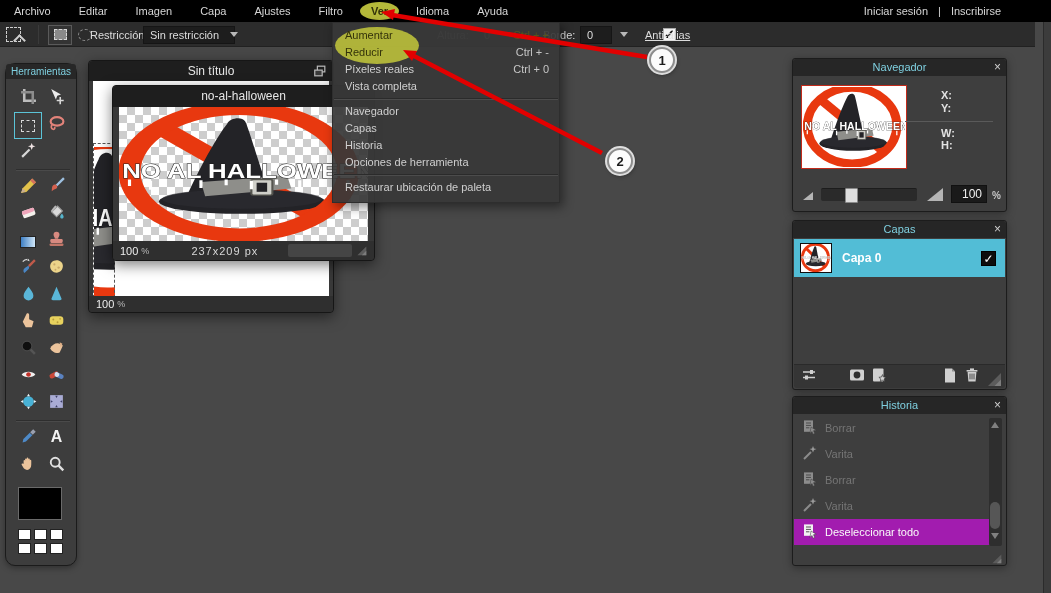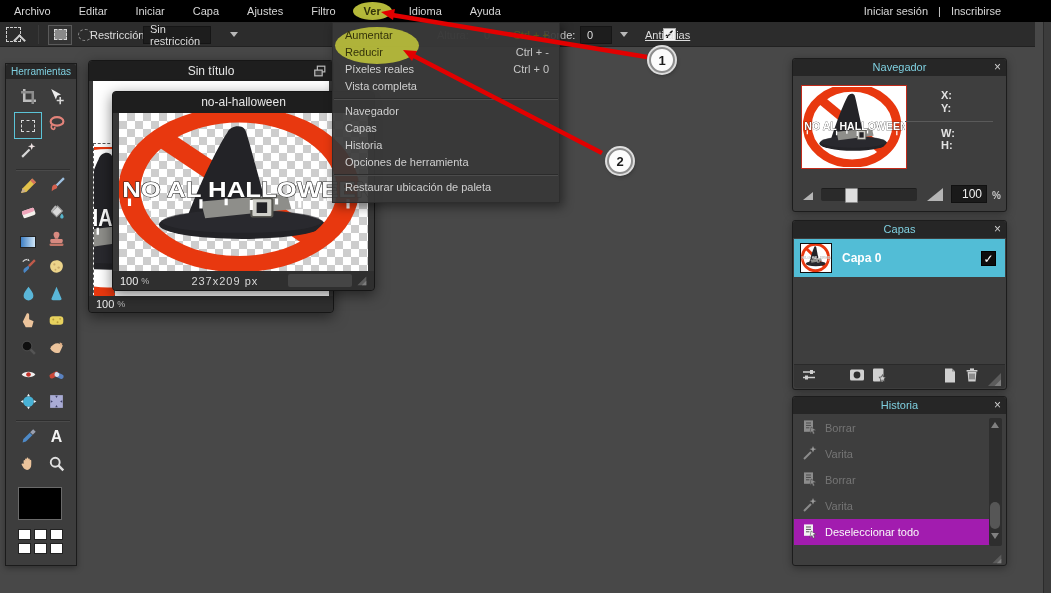--- a/index.html
+++ b/index.html
@@ -29,40 +29,40 @@
 .ellipse-glyph { width:14px; height:12px; border:1px dashed #8f8f8f; border-radius:50%; }
 .inputbox { background:#1d1d1d; border:1px solid #151515; color:#ddd; height:18px; display:flex; align-items:center; padding:0 6px; }
 .arrow-dn { width:0; height:0; border-left:4px solid transparent; border-right:4px solid transparent; border-top:5px solid #b8b8b8; }
 .dim { color:#767676; }
 .dimbox { background:#323232; border:1px solid #2a2a2a; color:#8a8a8a; height:16px; display:flex; align-items:center; padding:0 5px; }
 .checkbox { width:13px; height:13px; background:#f2f2f2; border:1px solid #aaa; color:#111;
   font-size:13px; line-height:11px; text-align:center; font-weight:bold; }
 
 
 .toolspanel { position:absolute; left:5px; top:63px; width:72px; height:503px; background:#3d3d3d;
-  border:1px solid #1b1b1b; border-radius:0; box-shadow:0 2px 6px rgba(0,0,0,.35); z-index:20; }
+  border:1px solid #1b1b1b; border-radius:10px; box-shadow:0 2px 6px rgba(0,0,0,.35); z-index:20; }
 .tp-title { height:15px; background:#272727; border-radius:3px 3px 0 0; color:#7fd0e0; font-size:10px;
   line-height:15px; padding-left:5px; overflow:hidden; white-space:nowrap; }
 .toolgrid { padding:6px 4px 0 8px; }
 .trow { display:flex; height:27px; }
 .tool { width:28px; height:27px; display:flex; align-items:center; justify-content:center; }
 .tool svg { width:17px; height:17px; }
 .tool.sel { border:1px solid #5bc4d8; }
 .tsep { height:2px; margin:3px 2px; border-top:1px solid #2e2e2e; border-bottom:1px solid #4a4a4a; }
 .grad-icon { width:16px; height:12px; background:linear-gradient(90deg,#3e7fc4,#cfe6f8); border:1px solid #222; }
 .marq-tool { width:14px; height:12px; border:1px dashed #d8d8d8; }
 .swatch-main { width:44px; height:33px; background:#000; border:1px solid #6a6a6a; margin:8px 0 0 4px; }
 .miniswatches { display:grid; grid-template-columns:repeat(3,13px); grid-auto-rows:11px; gap:3px; margin:9px 0 0 4px; }
 .minisw { background:#fff; border:1px solid #222; }
 
 
 .window { position:absolute; background:#383838; border:1px solid #161616; border-radius:4px;
   box-shadow:0 4px 14px rgba(0,0,0,.5); }
 .win-back { left:88px; top:60px; width:246px; height:253px; z-index:5; }
-.win-front { left:112px; top:91px; width:263px; height:200px; z-index:6; }
+.win-front { left:112px; top:85px; width:263px; height:176px; z-index:6; }
 .wtitle { height:21px; color:#e6e6e6; font-size:12px; text-align:center; line-height:21px;
   background:#1e1e1e; border-radius:4px 4px 0 0; position:relative; white-space:nowrap; overflow:hidden; }
 .win-back .wtitle { height:20px; line-height:20px; }
 .wtitle .wicon { position:absolute; right:6px; top:3px; width:14px; height:14px; }
 .wcanvas { position:absolute; left:4px; right:4px; top:20px; bottom:16px; background:#fff; overflow:hidden; }
 .win-front .wcanvas { left:6px; right:6px; top:21px; bottom:19px; }
 .checker { background-color:#fff;
   background-image:linear-gradient(45deg,#cdcdcd 25%,transparent 25%,transparent 75%,#cdcdcd 75%),
                    linear-gradient(45deg,#cdcdcd 25%,transparent 25%,transparent 75%,#cdcdcd 75%);
   background-size:16px 16px; background-position:0 0,8px 8px; }
@@ -140,21 +140,21 @@
 .badge { position:absolute; width:26px; height:26px; border-radius:50%; background:#fcfcfc;
   border:2px solid #8d8d8d; box-shadow:0 0 0 2px rgba(240,240,240,.9), 1px 2px 4px rgba(0,0,0,.4);
   color:#1c1c1c; font-size:13px; font-weight:bold; display:flex; align-items:center; justify-content:center; z-index:61; }
 </style>
 </head>
 <body>
 
 <div class="menubar">
   <span class="mi">Archivo</span>
   <span class="mi">Editar</span>
-  <span class="mi">Iniciar</span>
+  <span class="mi">Imagen</span>
   <span class="mi">Capa</span>
   <span class="mi">Ajustes</span>
   <span class="mi">Filtro</span>
   <span class="mi ver-wrap">
     <i class="hl-ver"></i>
     <span class="lbl">Ver</span>
   </span>
   <span class="mi">Idioma</span>
   <span class="mi">Ayuda</span>
   <span class="session">
@@ -172,21 +172,21 @@
   <div class="ob" style="left:48px;">
     <div class="pressed">
         <div class="marq-fill"></div>
       </div>
   </div>
   <div class="ob" style="left:78px;">
     <div class="ellipse-glyph"></div>
   </div>
   <div class="ob" style="left:90px;">Restricción:</div>
   <div class="ob" style="left:143px;">
-    <div class="inputbox" style="width:68px;">Sin restricción</div>
+    <div class="inputbox" style="width:92px;">Sin restricción</div>
   </div>
   <div class="ob" style="left:230px;">
       <div class="arrow-dn"></div>
     </div>
   <div class="ob dim" style="left:437px;">Altura:</div>
   <div class="ob" style="left:478px;">
     <div class="dimbox" style="width:26px;">0</div>
   </div>
   <div class="ob" style="left:543px;">Borde:</div>
   <div class="ob" style="left:580px;">

